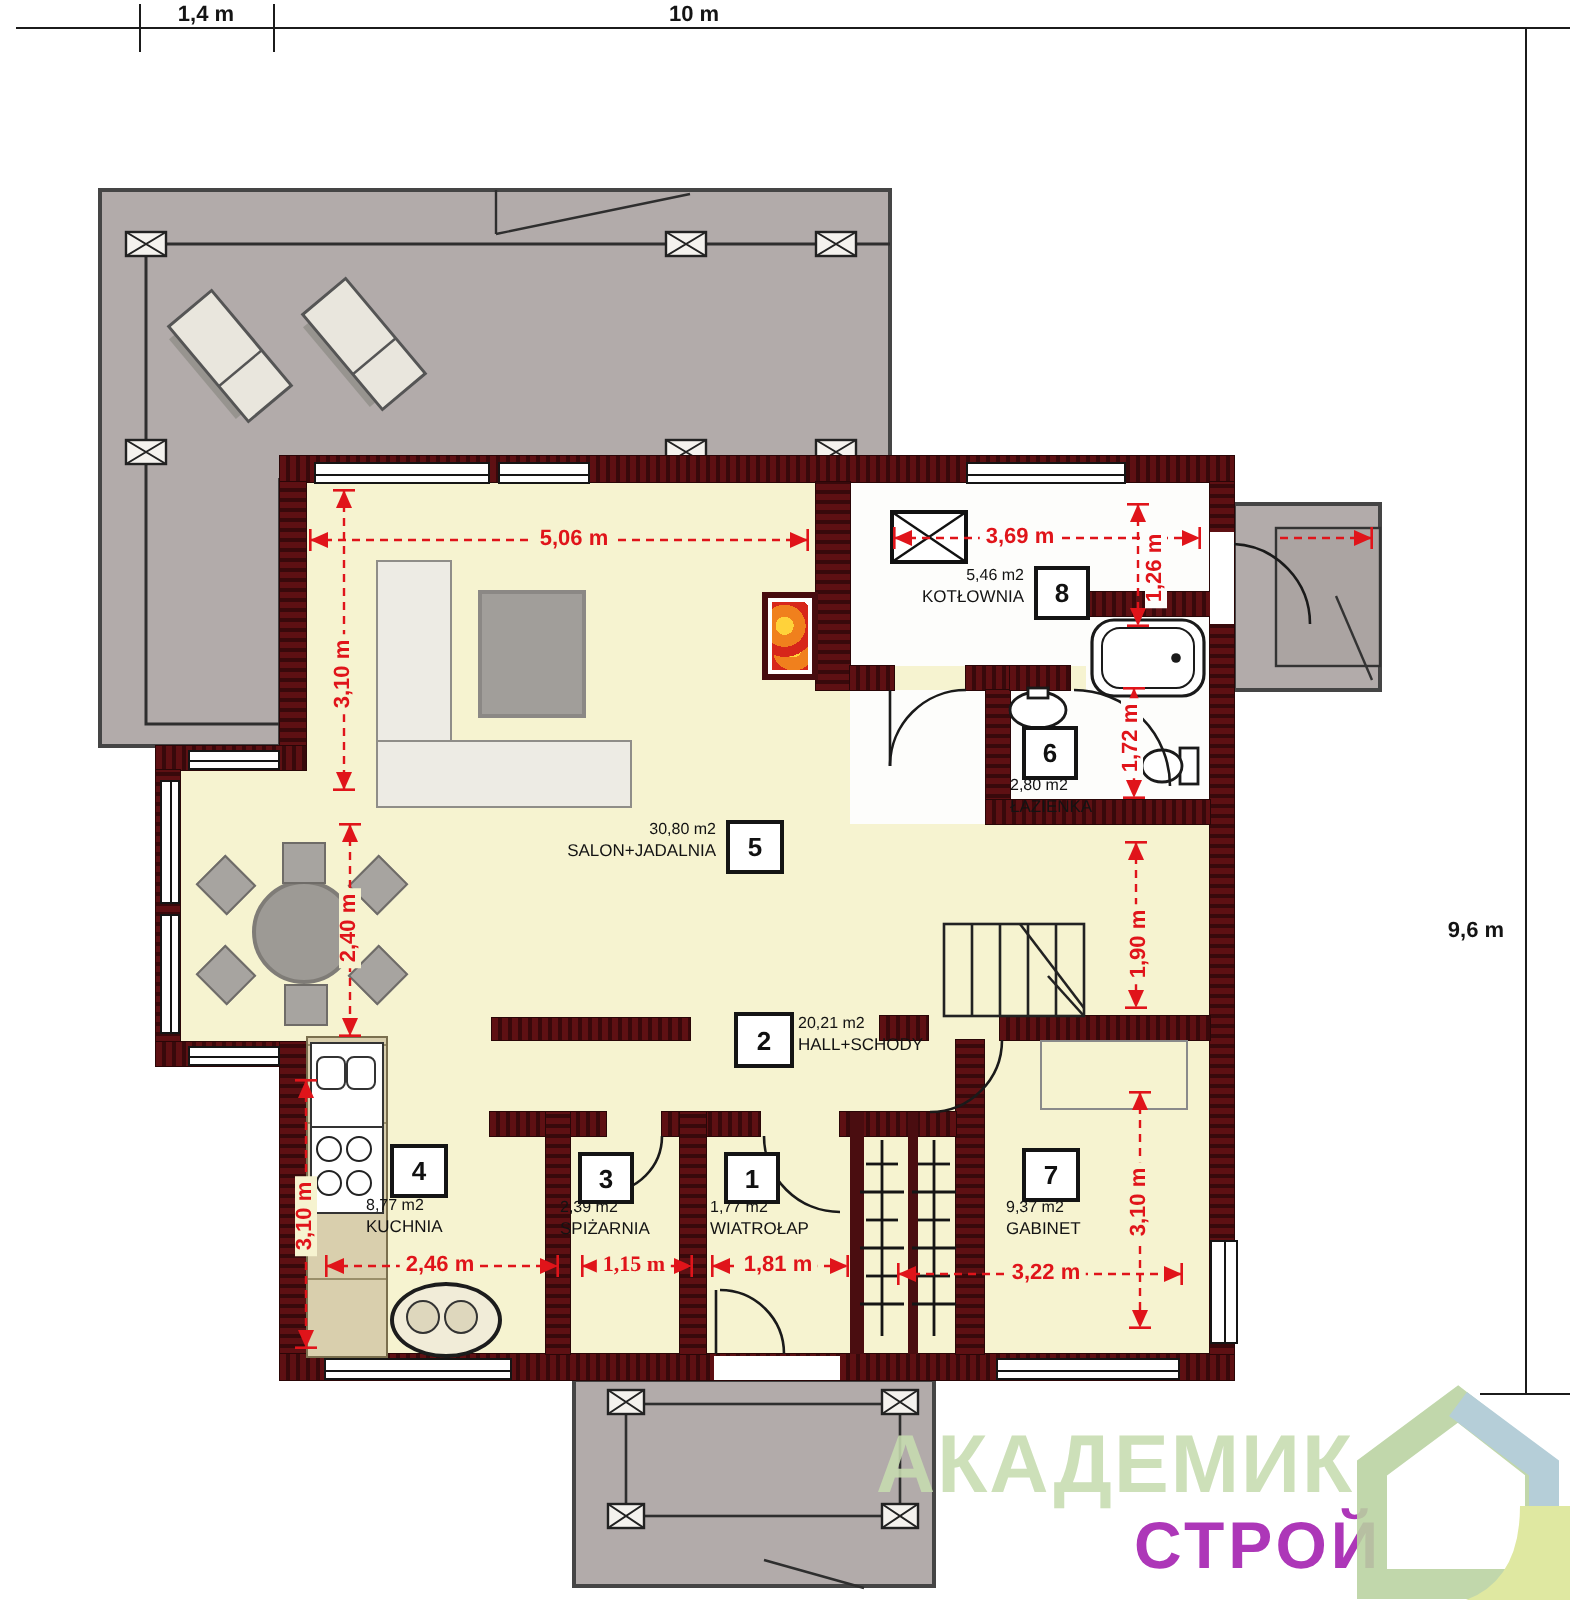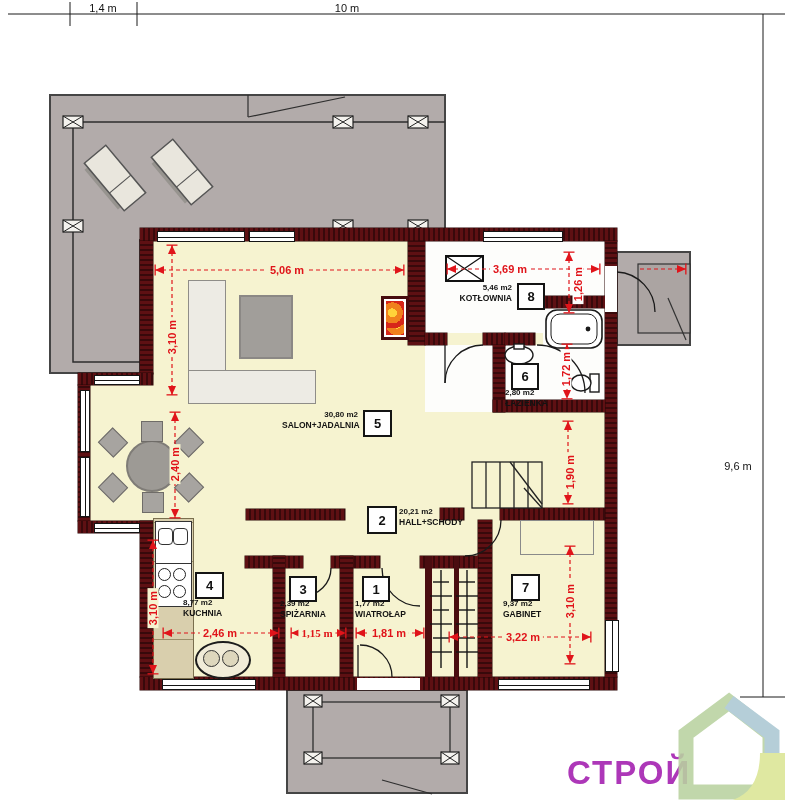--- a/index.html
+++ b/index.html
@@ -36,26 +36,26 @@
          #efede7 repeating-linear-gradient(90deg,transparent 0 23px,#9a9892 23px 24px);border:1.5px solid #8a8a8a;}
   .fireplace{position:absolute;background:#fff;border:3px solid #470c0f;}
   .flame{position:absolute;inset:2px;background:
      radial-gradient(circle at 35% 35%,#ffd23a 0 18%,#f0801d 18% 42%,#d7261a 42% 62%,transparent 62%),
      radial-gradient(circle at 60% 70%,#ffd23a 0 15%,#f0801d 15% 40%,#d7261a 40% 60%,transparent 60%);}
   
   .dim-label{position:absolute;color:#e0141a;font-weight:bold;font-size:11px;line-height:1;
              white-space:nowrap;transform:translate(-50%,-50%);padding:0 3px;z-index:30;}
   .dim-label.rot{transform:translate(-50%,-50%) rotate(-90deg);}
   .bgc{background:#f6f3d0;} .bgw{background:#fdfdfb;}
-  .odim{position:absolute;color:#141414;font-weight:normal;font-size:11px;line-height:1;
+  .odim{position:absolute;color:#141414;font-weight:bold;font-size:11px;line-height:1;
         white-space:nowrap;transform:translate(-50%,-50%);}
   
   .roombox{position:absolute;background:#fff;border:2px solid #141414;display:flex;align-items:center;
            justify-content:center;font-weight:bold;font-size:13px;color:#111;z-index:25;}
-  .rlabel{position:absolute;font-weight:bold;color:#131313;line-height:1.3;font-size:8px;
+  .rlabel{position:absolute;font-weight:normal;color:#131313;line-height:1.3;font-size:8px;
           white-space:nowrap;z-index:25;}
   .rlabel .nm{font-size:8.5px;}
   .tr{text-align:right;}
   
   .wm{position:absolute;z-index:50;opacity:.88;font-weight:bold;line-height:1;white-space:nowrap;}
   .wm1{font-size:41px;color:#c7dcb0;letter-spacing:1px;}
   .wm2{font-size:33px;color:#a21caf;letter-spacing:2px;}
   .post rect{fill:#f4f2ee;stroke:#222;stroke-width:1.2;}
   .post path{stroke:#222;stroke-width:1;fill:none;}
 </style>
@@ -361,20 +361,21 @@
     <div>1,77 m2</div>
     <div class="nm">WIATROŁAP</div>
   </div>
 
   <div class="roombox" style="left:511px;top:574px;width:25px;height:23px;">7</div>
   <div class="rlabel" style="left:503px;top:599px;">
     <div>9,37 m2</div>
     <div class="nm">GABINET</div>
   </div>
 
+  <div class="wm wm1" style="left:438px;top:712px;">АКАДЕМИК</div>
   <div class="wm wm2" style="left:567px;top:756px;">СТРОЙ</div>
   <svg class="layer wm" width="785" height="800" viewBox="0 0 785 800">
     <g>
       <path d="M729 702 L686 734 V792 H770 V734 Z" fill="none" stroke="#b9d2a0" stroke-width="15" stroke-linejoin="miter"></path>
       <path d="M729 702 L772 734 V792" fill="none" stroke="#abc8d3" stroke-width="15"></path>
       <path d="M760 753 H788 V800 H733 Q760 790 760 753 Z" fill="#dbe595"></path>
     </g>
   </svg>
 
 </div>

